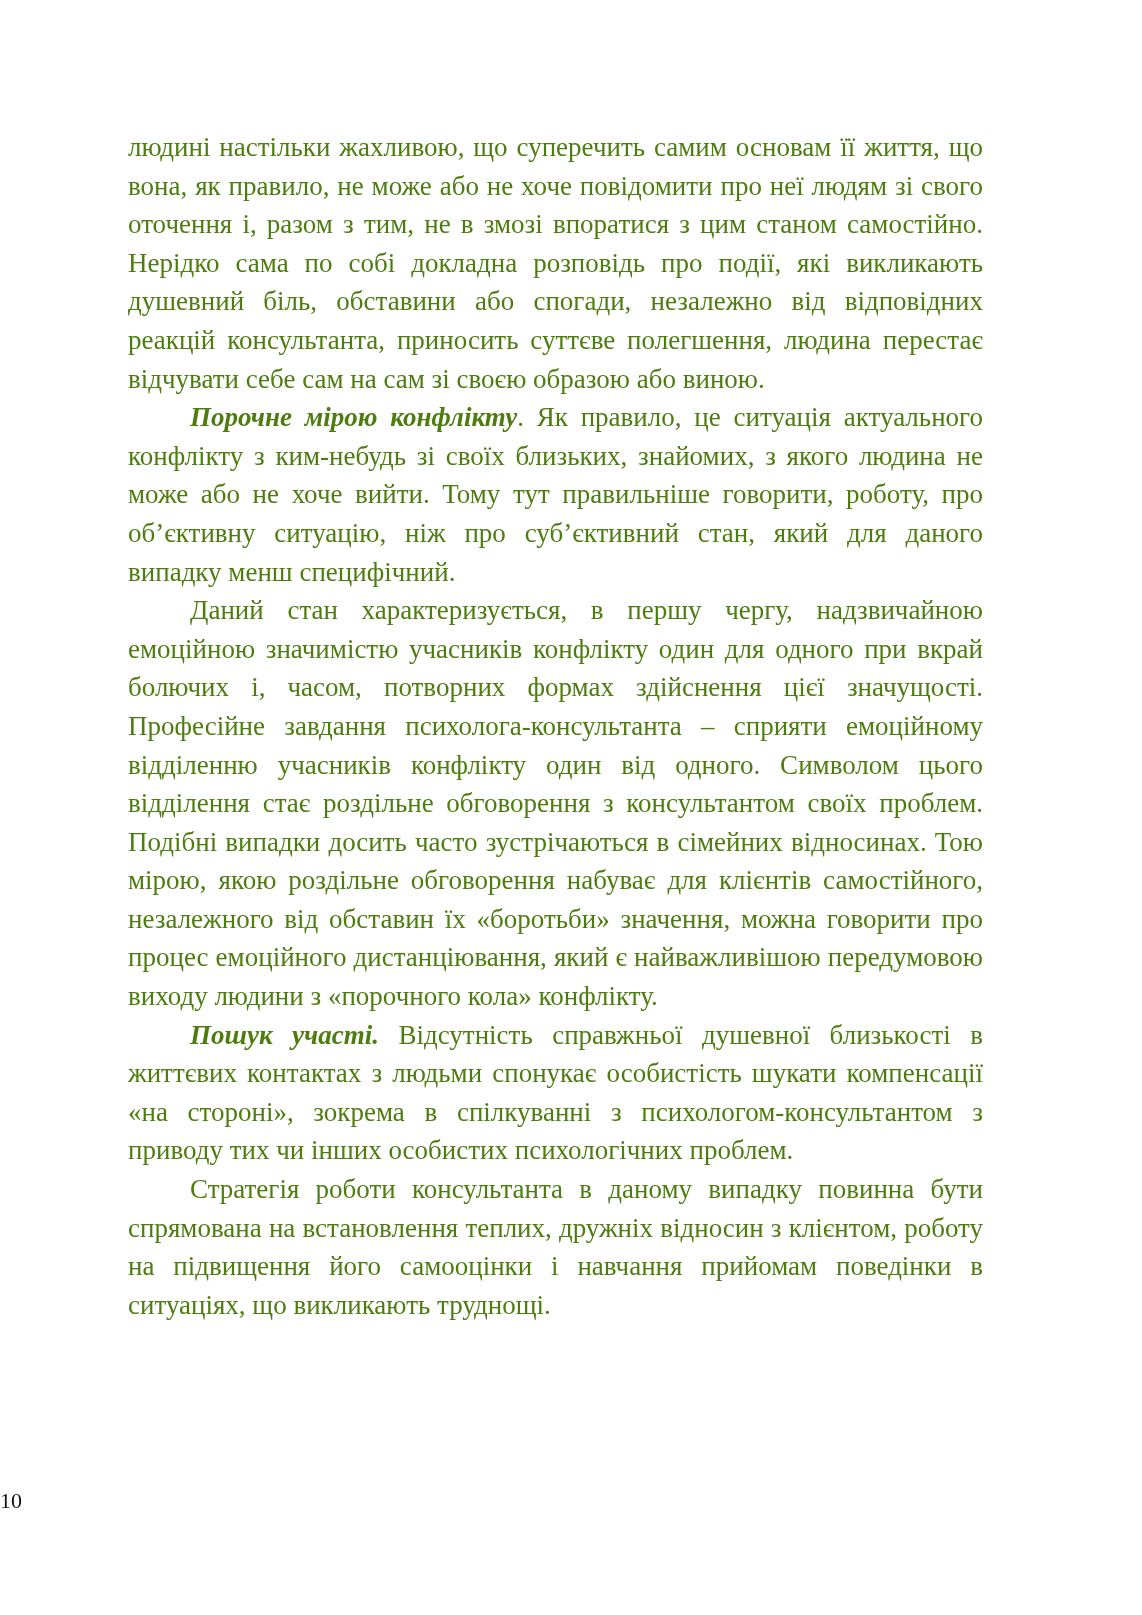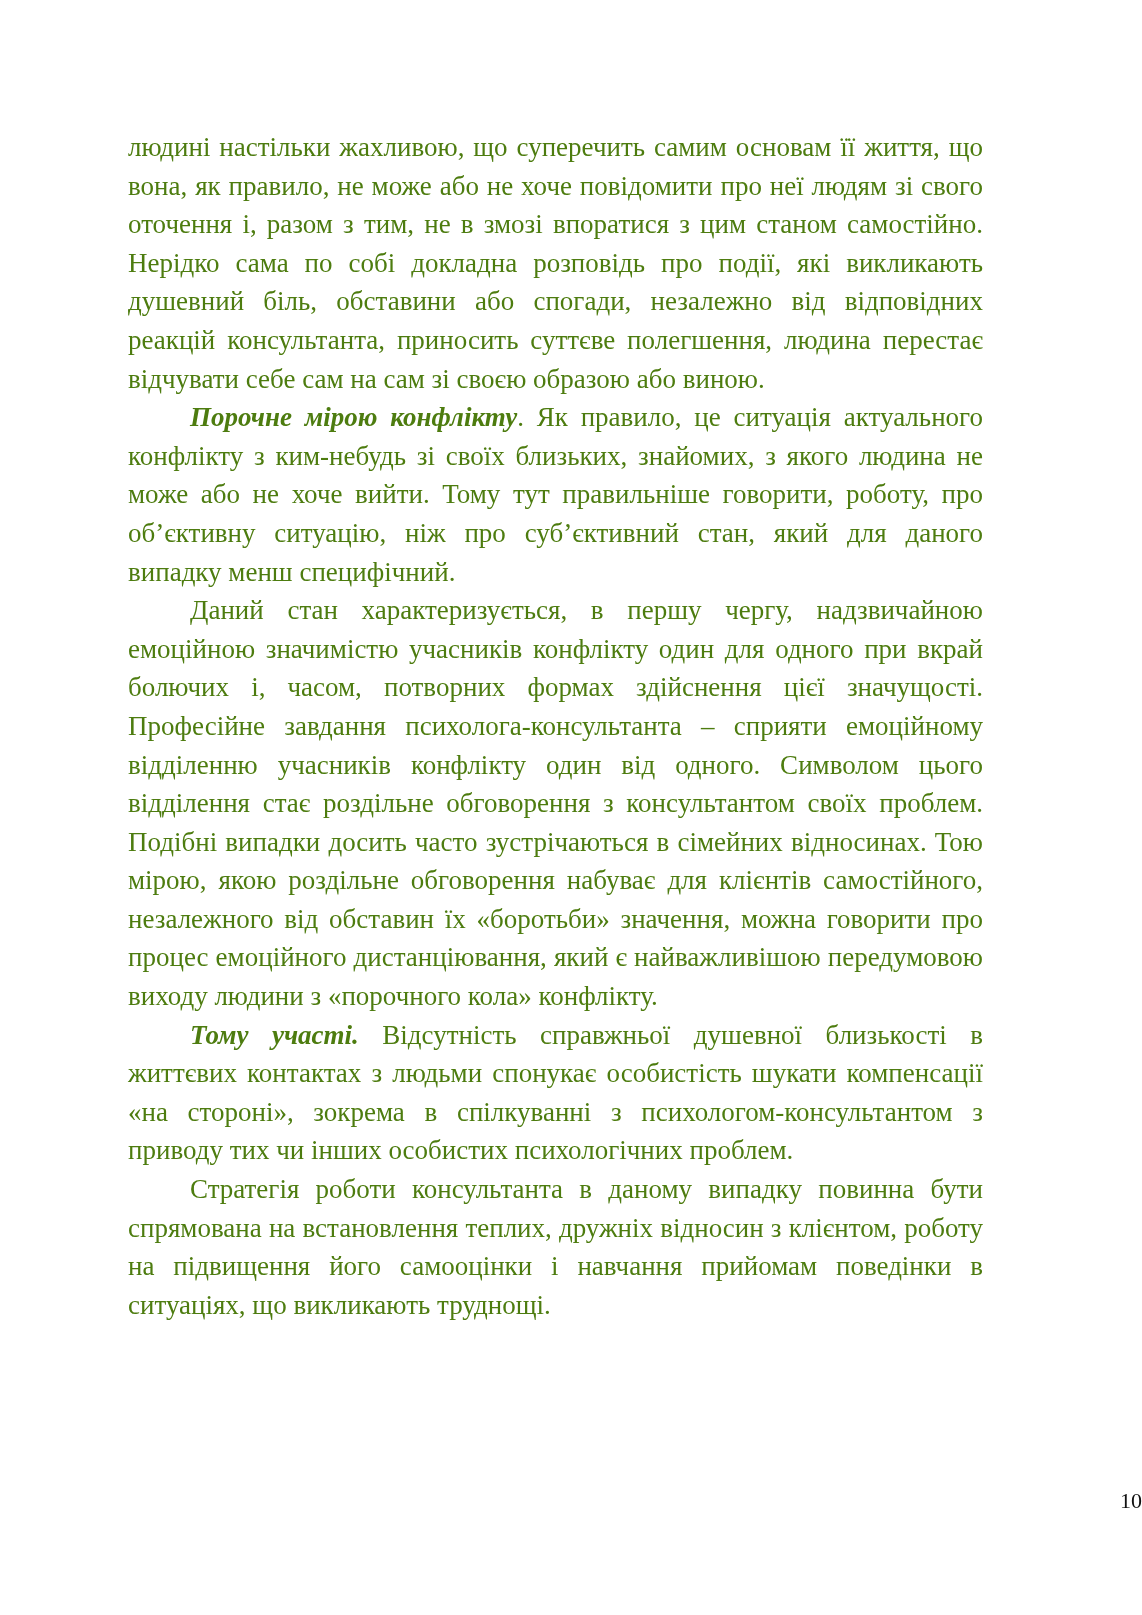--- a/index.html
+++ b/index.html
@@ -34,40 +34,40 @@
   }
   .term {
     font-weight: bold;
     font-style: italic;
   }
   .page-number {
     position: absolute;
     left: 0;
     width: 1142px;
     top: 1488px;
-    text-align: right;
+    text-align: left;
     font-family: "Liberation Serif", "DejaVu Serif", serif;
     font-size: 22px;
     color: #111111;
   }
 </style>
 </head>
 <body>
 
 <div class="page">
   <p class="para">
     <span>людині настільки жахливою, що суперечить самим основам її життя, що вона, як правило, не може або не хоче повідомити про неї людям зі свого оточення і, разом з тим, не в змозі впоратися з цим станом самостійно. Нерідко сама по собі докладна розповідь про події, які викликають душевний біль, обставини або спогади, незалежно від відповідних реакцій консультанта, приносить суттєве полегшення, людина перестає відчувати себе сам на сам зі своєю образою або виною.</span>
   </p>
   <p class="para indent">
     <span class="term">Порочне мірою конфлікту</span><span>. Як правило, це ситуація актуального конфлікту з ким-небудь зі своїх близьких, знайомих, з якого людина не може або не хоче вийти. Тому тут правильніше говорити, роботу, про об’єктивну ситуацію, ніж про суб’єктивний стан, який для даного випадку менш специфічний.</span>
   </p>
   <p class="para indent">
     <span>Даний стан характеризується, в першу чергу, надзвичайною емоційною значимістю учасників конфлікту один для одного при вкрай болючих і, часом, потворних формах здійснення цієї значущості. Професійне завдання психолога-консультанта – сприяти емоційному відділенню учасників конфлікту один від одного. Символом цього відділення стає роздільне обговорення з консультантом своїх проблем. Подібні випадки досить часто зустрічаються в сімейних відносинах. Тою мірою, якою роздільне обговорення набуває для клієнтів самостійного, незалежного від обставин їх «боротьби» значення, можна говорити про процес емоційного дистанціювання, який є найважливішою передумовою виходу людини з «порочного кола» конфлікту.</span>
   </p>
   <p class="para indent">
-    <span class="term">Тому участі.</span><span> Відсутність справжньої душевної близькості в життєвих контактах з людьми спонукає особистість шукати компенсації «на стороні», зокрема в спілкуванні з психологом-консультантом з приводу тих чи інших особистих психологічних проблем.</span>
+    <span class="term">Пошук участі.</span><span> Відсутність справжньої душевної близькості в життєвих контактах з людьми спонукає особистість шукати компенсації «на стороні», зокрема в спілкуванні з психологом-консультантом з приводу тих чи інших особистих психологічних проблем.</span>
   </p>
   <p class="para indent">
     <span>Стратегія роботи консультанта в даному випадку повинна бути спрямована на встановлення теплих, дружніх відносин з клієнтом, роботу на підвищення його самооцінки і навчання прийомам поведінки в ситуаціях, що викликають труднощі.</span>
   </p>
 </div>
 
 <div class="page-number">10</div>
 
 </body></html>

